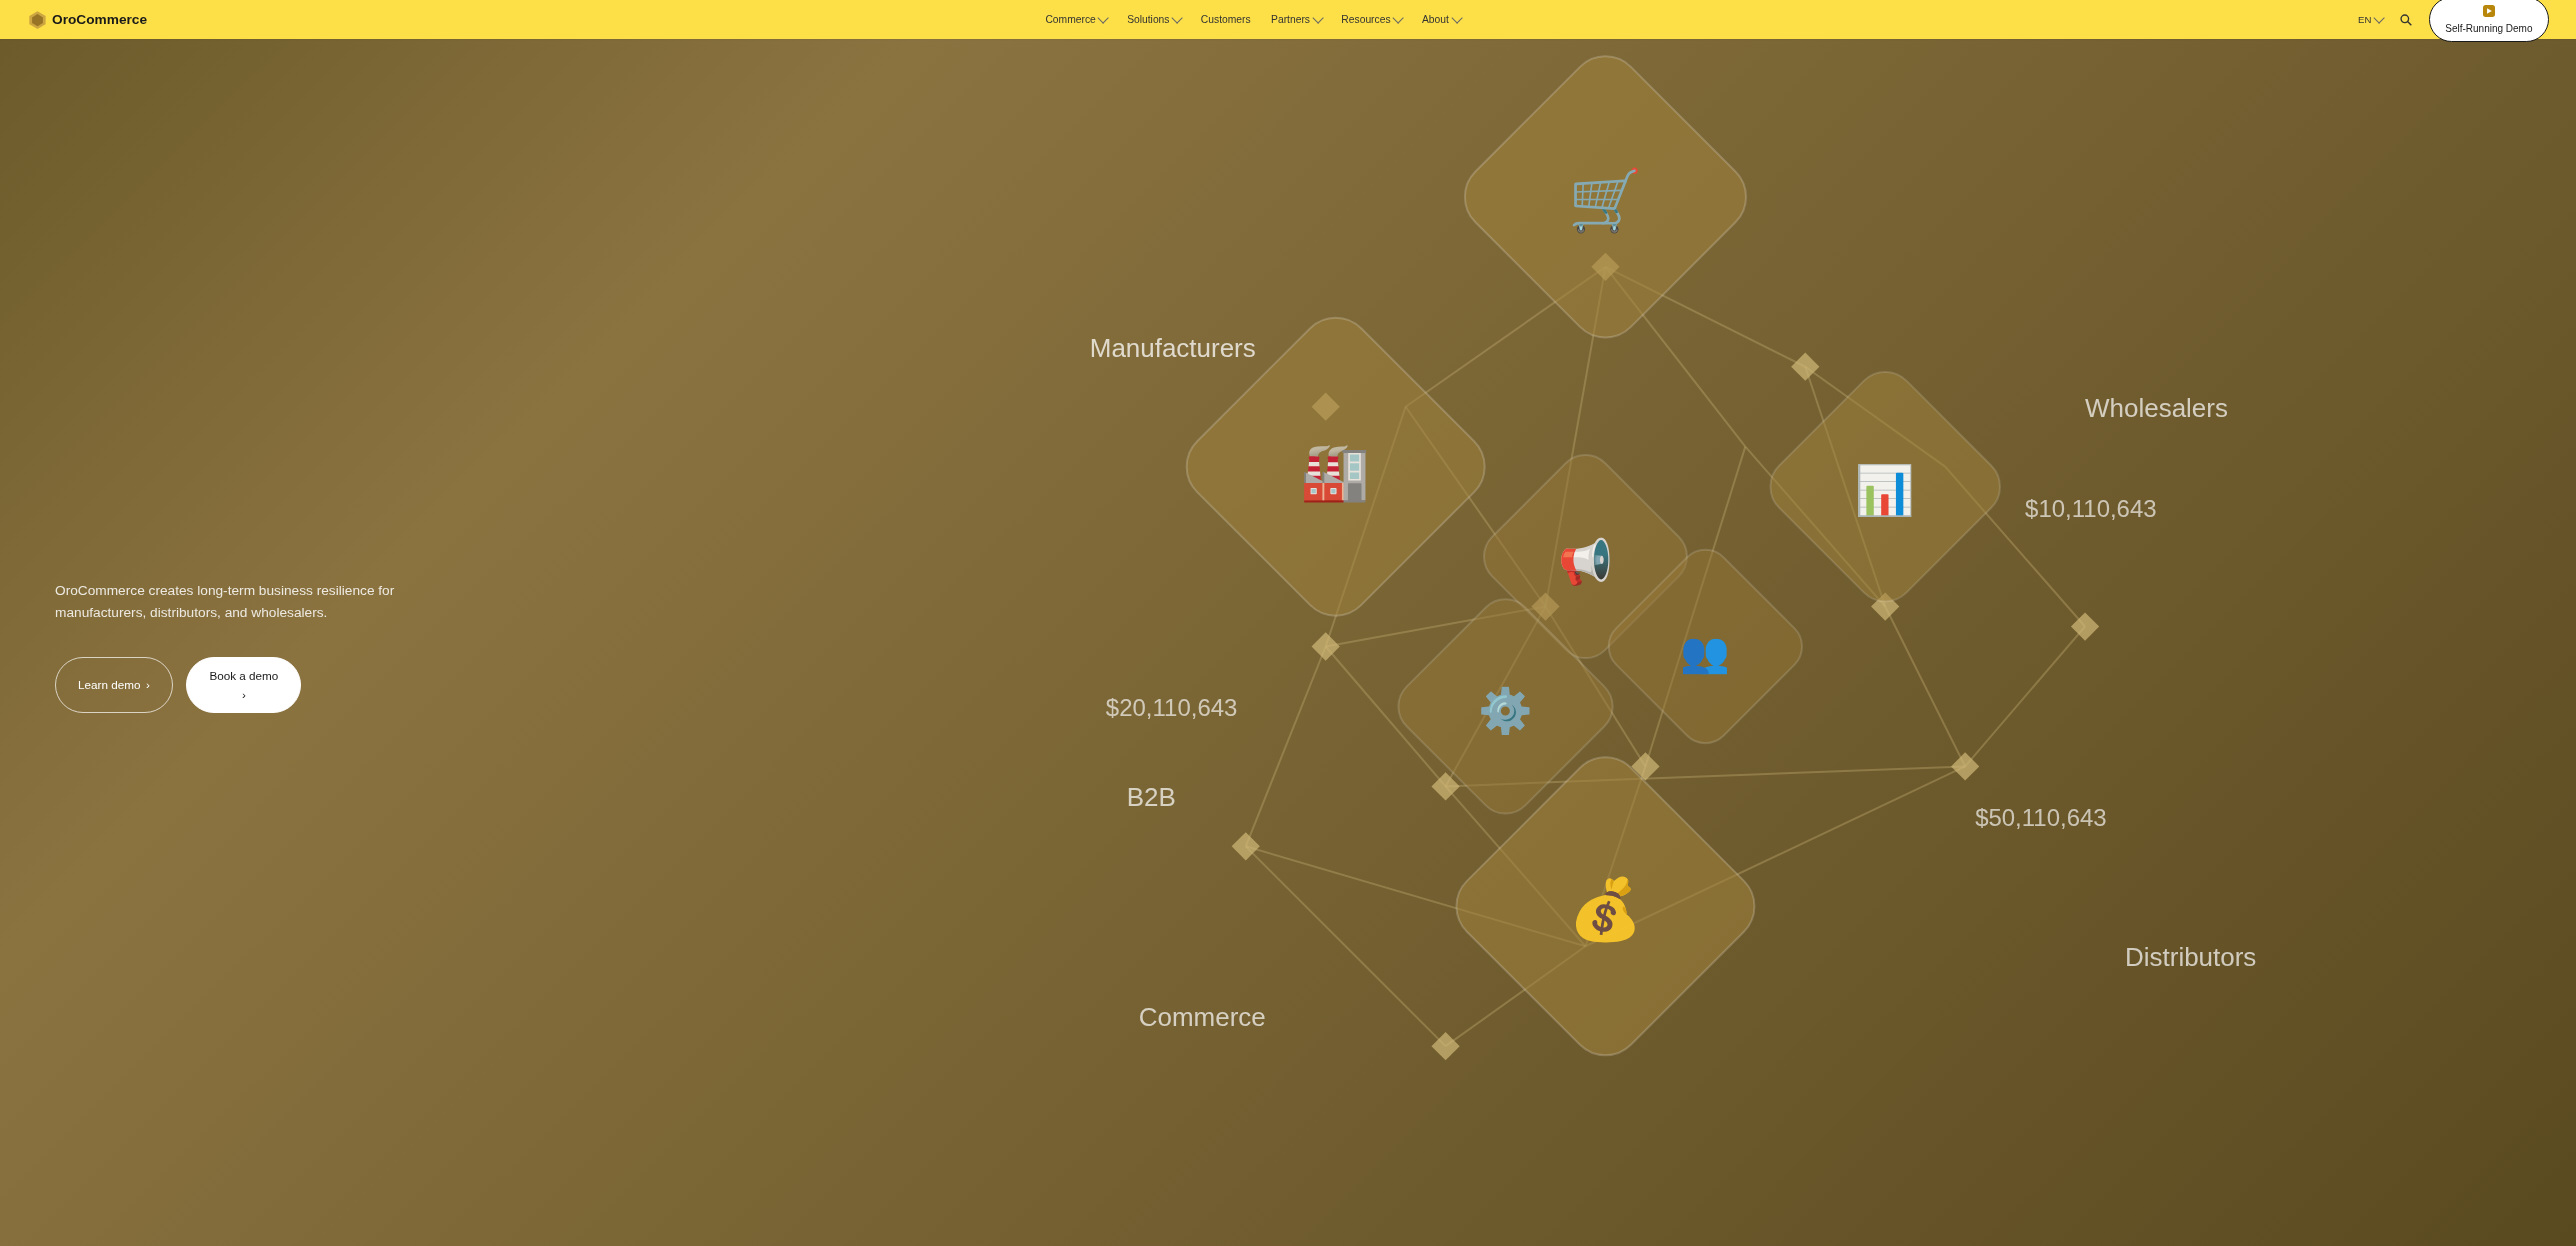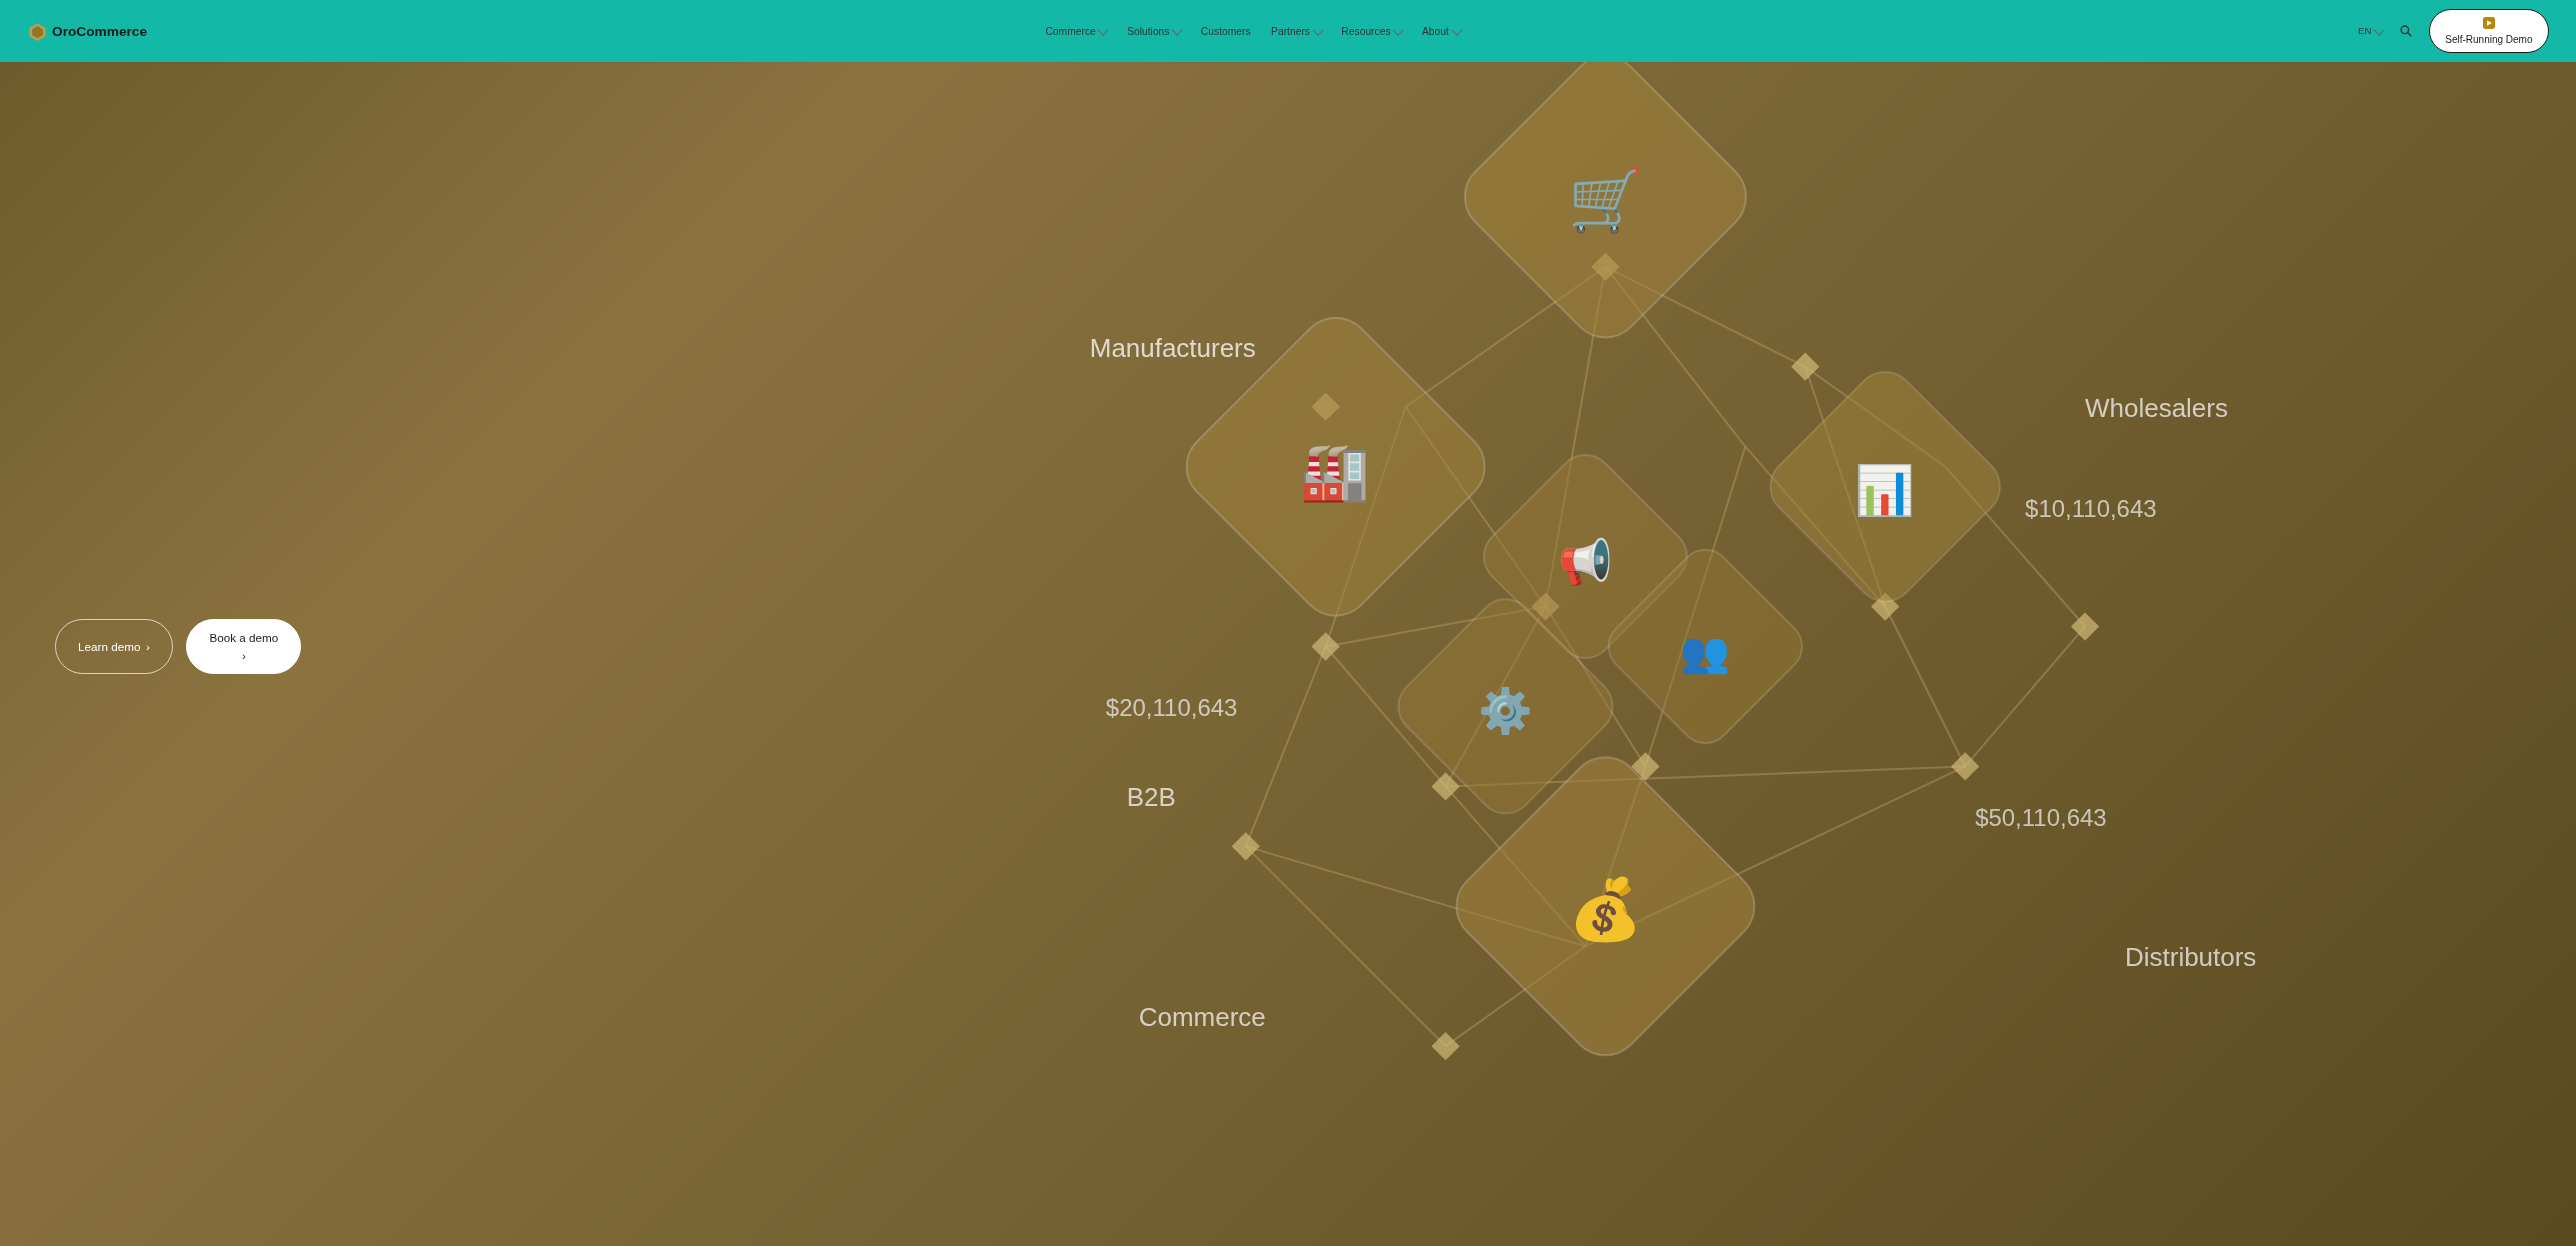--- a/index.html
+++ b/index.html
@@ -2,22 +2,22 @@
 <html style="font-size:11px"><head>
   <meta charset="utf-8">
   <style>
     * { margin: 0; padding: 0; box-sizing: border-box; }
     body { font-family: -apple-system, BlinkMacSystemFont, 'Segoe UI', sans-serif; overflow-x: hidden; }
 
     
     .navbar {
       position: fixed;
       top: 0; left: 0; right: 0;
-      height: 62px;
-      background: #14b8a6;
+      height: 39px;
+      background: #fde047;
       display: flex;
       align-items: center;
       justify-content: space-between;
       padding: 0 27.5px;
       z-index: 100;
       box-shadow: 0 0.7px 2.1px rgba(0,0,0,0.08);
     }
     .nav-logo {
       display: flex;
       align-items: center;
@@ -246,20 +246,21 @@
           <polygon points="3,2 10,6 3,10"></polygon>
         </svg>
       </div>
       <span>Self-Running Demo</span>
     </a>
   </div>
 </nav>
 
 <section class="hero">
   <div class="hero-content">
+    <p class="hero-subtitle">OroCommerce creates long-term business resilience for manufacturers, distributors, and wholesalers.</p>
     <div class="hero-buttons">
       <a href="#" class="btn-learn-more">
         <span>Learn demo</span>
         <span>›</span>
       </a>
       <a href="#" class="btn-book-demo">
         <span>Book a demo</span>
         <span>›</span>
       </a>
     </div>

